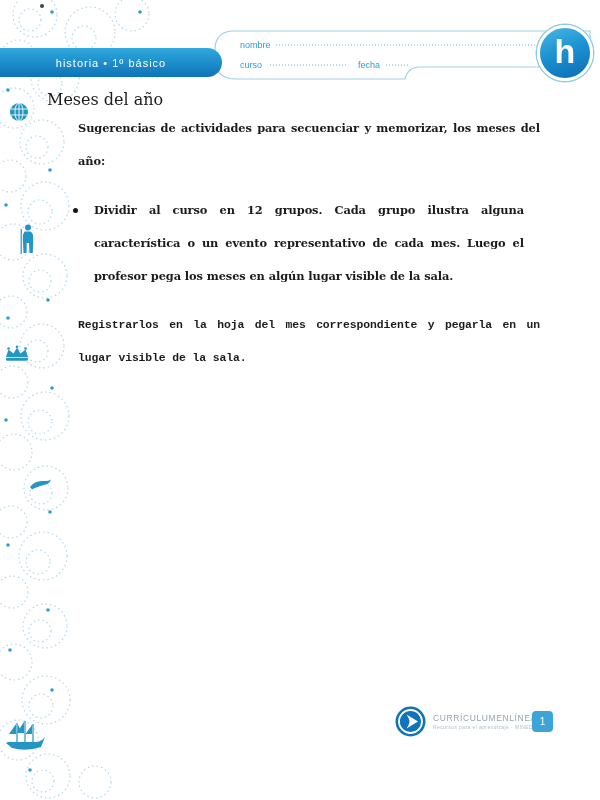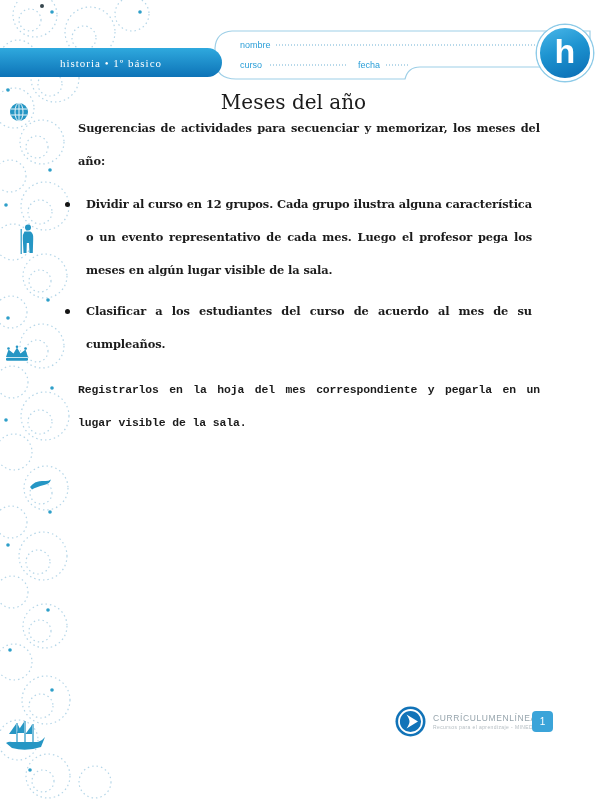--- a/index.html
+++ b/index.html
@@ -7,41 +7,41 @@
         font-family:"DejaVu Serif","Liberation Serif",serif;color:#1b1b1b;}
 
   
   .swirls{position:absolute;left:0;top:0;width:160px;height:800px;pointer-events:none;}
 
   
   .banner{position:absolute;left:0;top:48px;width:222px;height:29px;
           background:linear-gradient(#2fa9de,#0d73b7);
           border-radius:0 15px 15px 0;z-index:3;
           display:flex;align-items:center;justify-content:center;}
-  .banner span{font-family:Liberation Serif, serif;color:#fff;font-size:11px;
+  .banner span{font-family:Liberation Sans, sans-serif;color:#fff;font-size:11px;
                letter-spacing:1px;}
   .formbox{position:absolute;left:200px;top:22px;width:400px;height:68px;z-index:2;}
   .field-label{font-family:"Liberation Sans",sans-serif;fill:#2b9fd8;font-size:9px;}
   .logo-circle{position:absolute;left:537px;top:25px;width:56px;height:56px;border-radius:50%;
                background:linear-gradient(160deg,#49b7e9 0%,#1d93d0 45%,#0a6cb3 100%);
                border:3px solid #fff;box-shadow:0 0 0 1.5px #8ecbe8;z-index:4;
                display:flex;align-items:center;justify-content:center;box-sizing:border-box;}
   .logo-circle span{font-family:"Liberation Sans",sans-serif;font-weight:bold;color:#fff;
                     font-size:34px;line-height:1;margin-top:-4px;}
 
   
-  .doc-title{position:absolute;left:47px;top:90px;width:493px;text-align:center;
-             font-size:20px;z-index:2;}
+  .doc-title{position:absolute;left:47px;top:90px;width:493px;text-align:left;
+             font-size:16px;z-index:2;}
   .content{position:absolute;left:55px;top:112px;width:485px;z-index:2;
            font-size:11.4px;font-weight:bold;line-height:33px;text-align:justify;
            letter-spacing:-0.1px;}
   .content p{margin:0 0 0 23px;}
   .content p.intro{margin-bottom:10px;}
   .content ul{list-style:none;margin:0;padding:0;}
-  .content li{position:relative;padding-left:23px;margin:8px;}
+  .content li{position:relative;padding-left:23px;margin:16px;}
   .content li .dot{position:absolute;left:2px;top:14px;width:5px;height:5px;
                    border-radius:50%;background:#141414;}
   .content p.closing{margin-top:13px;font-family:Liberation Mono, monospace;}
 
   
   .footer{position:absolute;left:0;top:702px;width:600px;height:40px;z-index:2;}
   .brand-wrap{position:absolute;left:395px;top:4px;display:flex;align-items:center;gap:7px;}
   .brand-text{display:flex;flex-direction:column;}
   .brand-name{font-family:"Liberation Sans",sans-serif;color:#96a4ac;font-size:8.5px;
               letter-spacing:0.6px;}
@@ -178,24 +178,20 @@
 
   <div class="doc-title">Meses del año</div>
 
   <div class="content">
     <p class="intro">Sugerencias de actividades para secuenciar y memorizar, los meses del año:</p>
     <ul>
       <li>
         <span class="dot"></span>
         <span>Dividir al curso en 12 grupos. Cada grupo ilustra alguna característica o un evento representativo de cada mes. Luego el profesor pega los meses en algún lugar visible de la sala.</span>
       </li>
-      <li>
-        <span class="dot"></span>
-        <span>Clasificar a los estudiantes del curso de acuerdo al mes de su cumpleaños.</span>
-      </li>
     </ul>
     <p class="closing">Registrarlos en la hoja del mes correspondiente y pegarla en un lugar visible de la sala.</p>
   </div>
 
   <div class="footer">
     <div class="brand-wrap">
       <svg width="31" height="31" viewBox="0 0 31 31">
         <circle cx="15.5" cy="15.5" r="15" fill="#1173b8"></circle>
         <circle cx="15.5" cy="15.5" r="11.5" fill="none" stroke="#fff" stroke-width="1.8"></circle>
         <path d="M11.5,8.5 L23,15.5 L11.5,22.5 Q14.5,18 14.5,15.5 Q14.5,13 11.5,8.5 Z" fill="#fff"></path>

